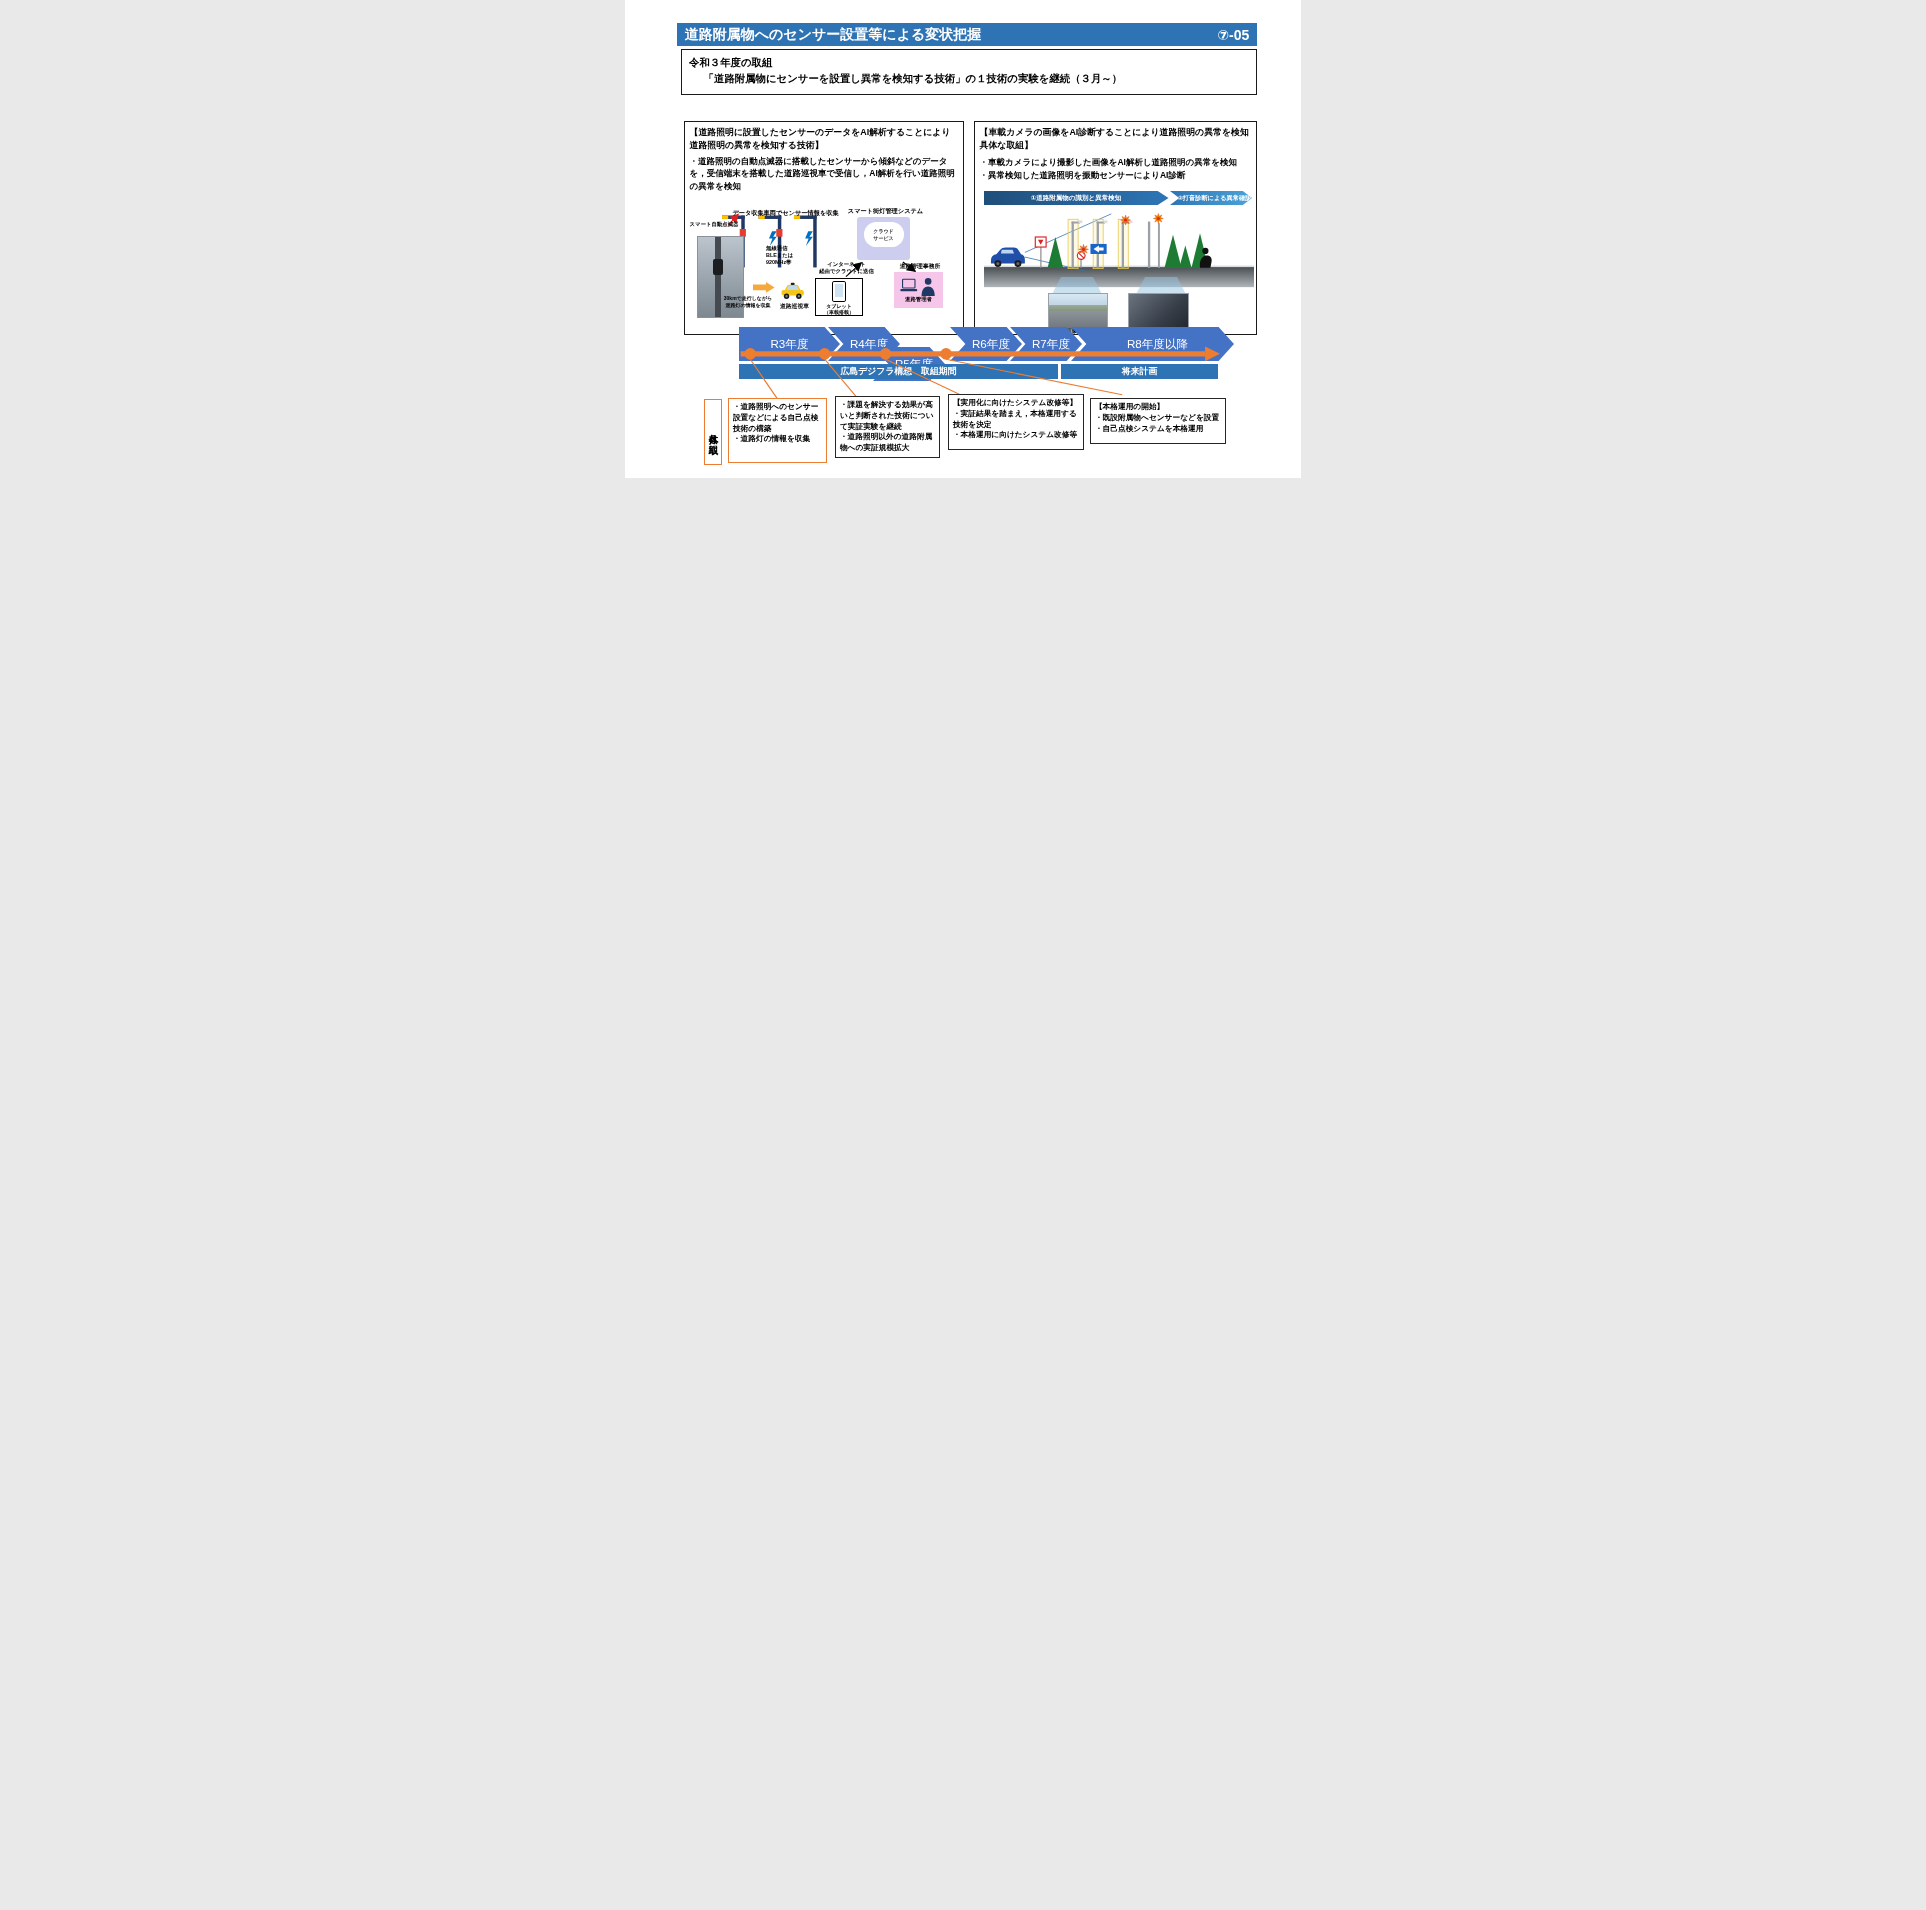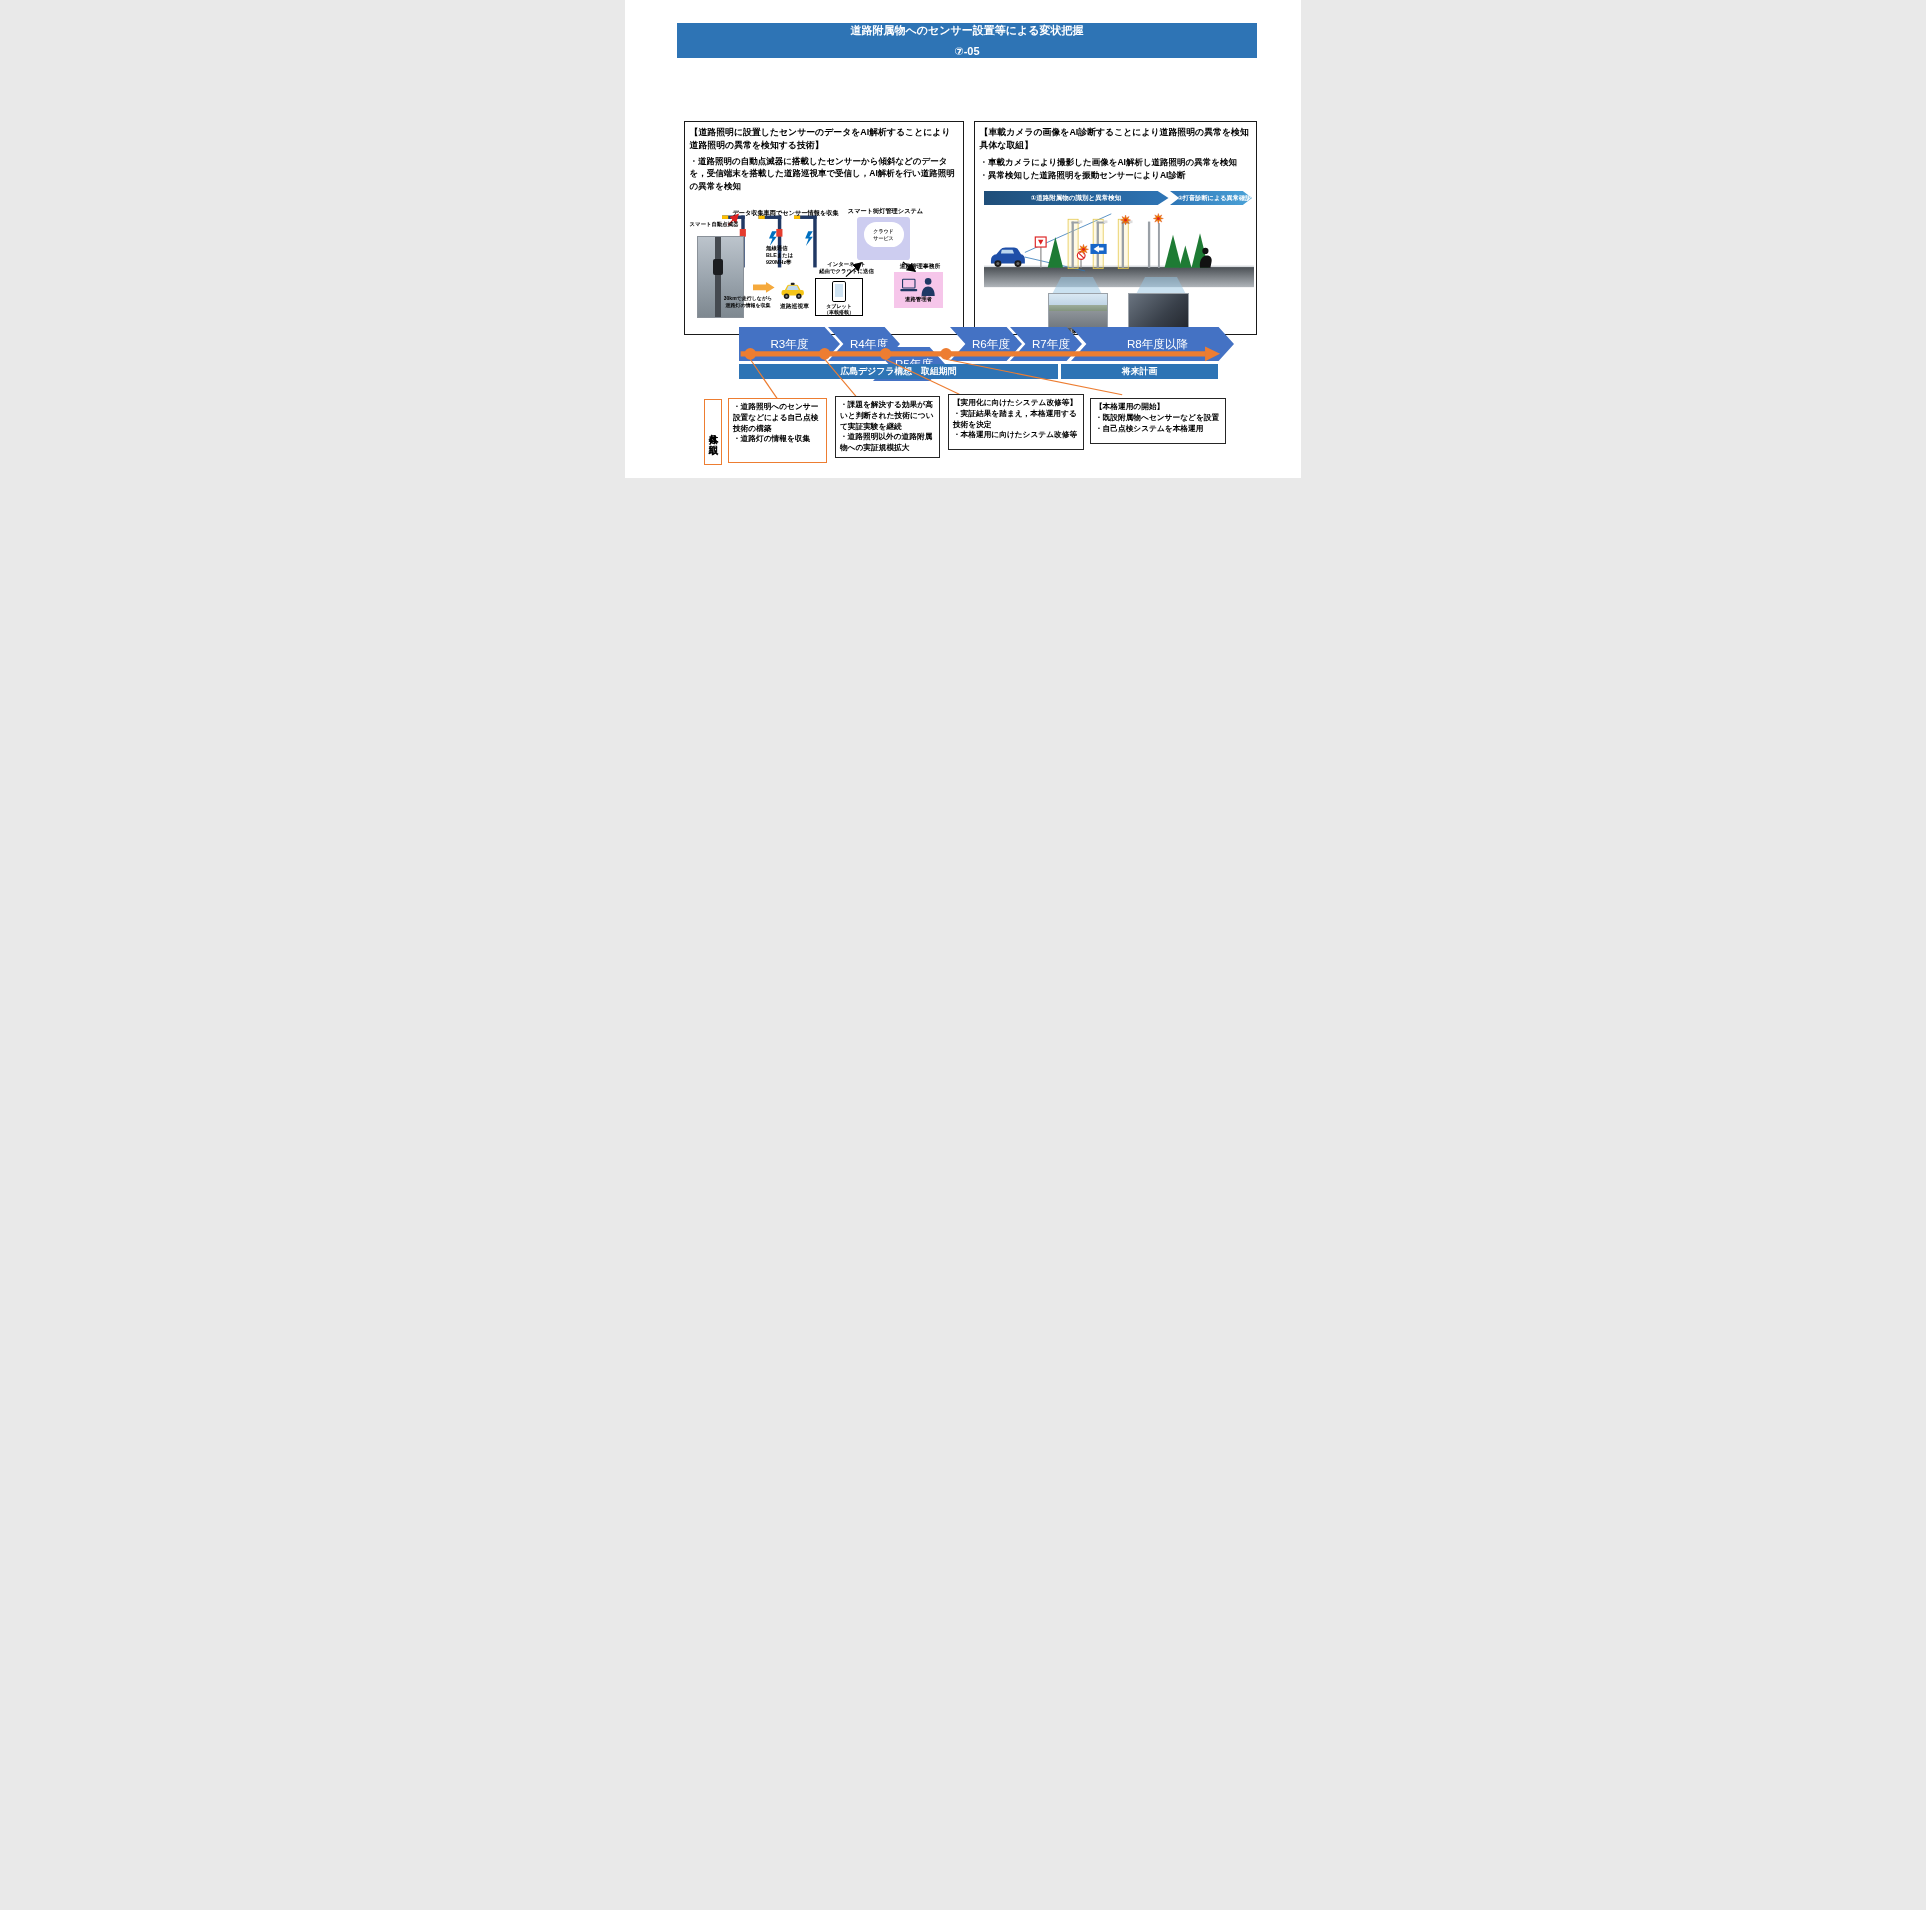--- a/index.html
+++ b/index.html
@@ -1,22 +1,22 @@
 <!DOCTYPE html>
 <html style="font-size:6.2px"><head>
 <meta charset="utf-8">
 <style>
   html,body{margin:0;padding:0;background:#e9e9e9;}
   .page{position:relative;width:676px;height:478px;background:#ffffff;margin:0 auto;
         font-family:"Liberation Sans","DejaVu Sans",sans-serif;overflow:hidden;}
   .abs{position:absolute;}
   .prelines{white-space:pre-line;}
-  .header-bar{position:absolute;left:52px;top:23px;width:580px;height:35px;background:#2E74B5;
+  .header-bar{position:absolute;left:52px;top:23px;width:580px;height:23px;background:#2E74B5;
               color:#fff;display:flex;align-items:center;justify-content:space-between;
-              padding:0 7.7px;box-sizing:border-box;font-size:11px;font-weight:bold;flex-direction:column;}
+              padding:0 7.7px;box-sizing:border-box;font-size:14px;font-weight:bold;}
   .summary-box{position:absolute;left:56px;top:49px;width:576px;height:46px;border:0.8px solid #1a1a1a;
                box-sizing:border-box;padding:4.6px 7px;font-size:10.4px;font-weight:bold;color:#000;line-height:1.55;}
   .summary-indent{padding-left:14.6px;}
   .panel{position:absolute;border:0.8px solid #1a1a1a;background:#fff;box-sizing:border-box;overflow:hidden;margin-top:20px;}
   .p-title{position:absolute;font-size:8.9px;font-weight:bold;color:#000;}
   .p-bullet{position:absolute;font-size:8.5px;font-weight:600;color:#000;line-height:1.45;}
   .lbl{position:absolute;font-weight:bold;color:#000;line-height:1.3;}
   .chev{position:absolute;top:327px;height:34px;background:#4472C4;color:#fff;display:flex;
         align-items:center;justify-content:center;font-size:11.6px;z-index:1;}
   .chev.notch{padding-left:10px;box-sizing:border-box;}
@@ -53,20 +53,24 @@
 </head>
 <body>
 
 <div class="page">
 
   <div class="header-bar">
     <span>道路附属物へのセンサー設置等による変状把握</span>
     <span>⑦-05</span>
   </div>
 
+  <div class="summary-box">
+    <div>令和３年度の取組</div>
+    <div class="summary-indent">「道路附属物にセンサーを設置し異常を検知する技術」の１技術の実験を継続（３月～）</div>
+  </div>
 
   <div class="panel" style="left:59px;top:101px;width:280px;height:214px;">
 
     <div class="p-title" style="left:4.6px;top:3.9px;">【道路照明に設置したセンサーのデータをAI解析することにより</div>
     <div class="p-title" style="left:4.6px;top:17.3px;">道路照明の異常を検知する技術】</div>
     <div class="p-bullet" style="left:4.6px;top:33px;width:269px;">・道路照明の自動点滅器に搭載したセンサーから傾斜などのデータを，受信端末を搭載した道路巡視車で受信し，AI解析を行い道路照明の異常を検知</div>
 
     <svg class="abs" style="left:0;top:0;" width="278" height="212" viewBox="0 0 722 551">
       <defs>
         <marker id="ahB" markerWidth="10" markerHeight="10" refX="7" refY="4" orient="auto">

